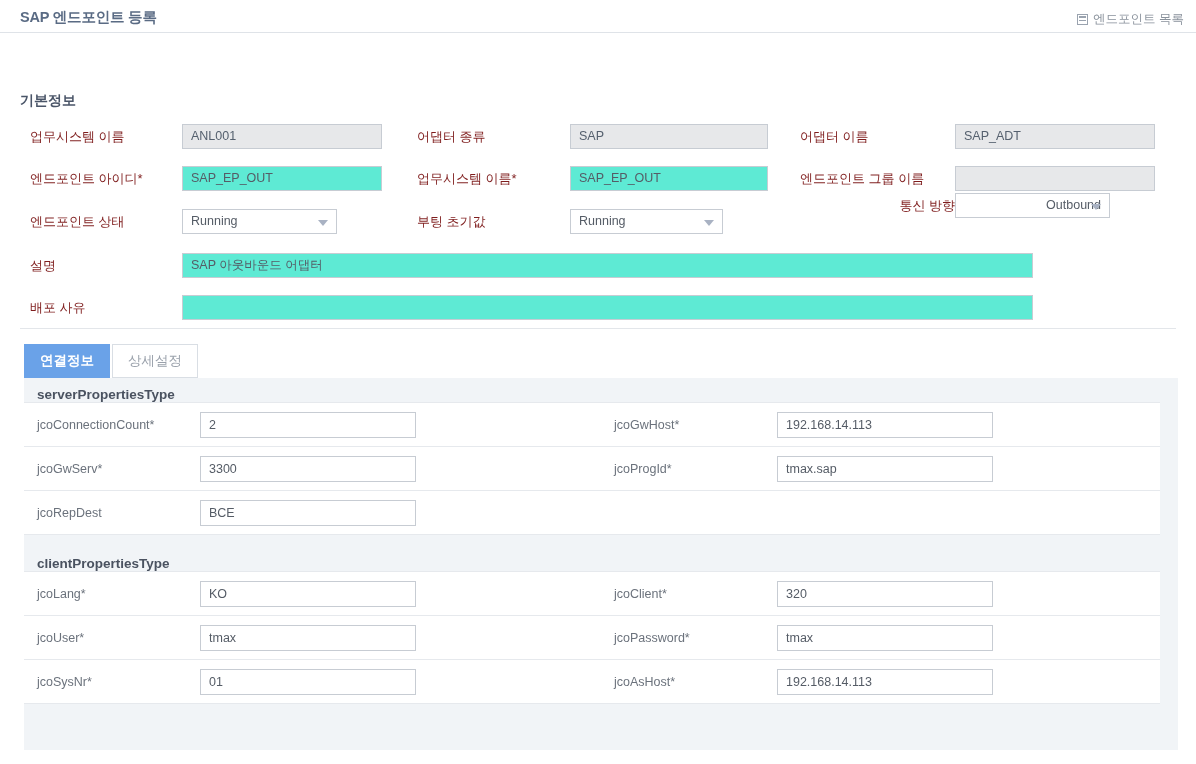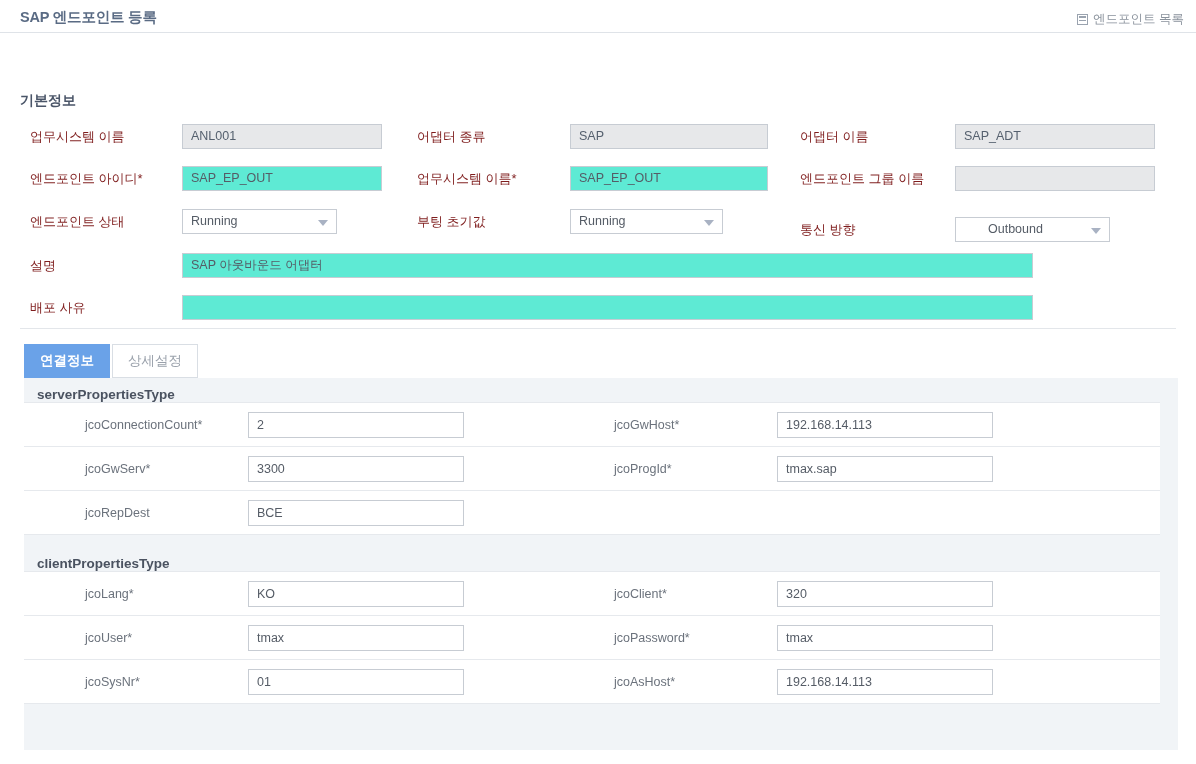--- a/index.html
+++ b/index.html
@@ -197,21 +197,21 @@
     background: #ffffff;
     font-size: 12.5px;
     color: #555c66;
     padding: 0 8px;
     line-height: 24px;
     width: 216px;
     white-space: nowrap;
     overflow: hidden;
   }
   .cell-left  { left: 13px; }
-  .cell-left  .plbl { width: 163px; margin-left: 48px; }
+  .cell-left  .plbl { width: 163px; }
   .cell-right { left: 590px; }
   .cell-right .plbl { width: 163px; }
   .gap { height: 12px; background: #f1f4f7; }
 </style>
 </head>
 <body>
 
 <div class="titlebar">
   <div class="title-text">SAP 엔드포인트 등록</div>
   <div class="titlebar-right">
@@ -256,21 +256,21 @@
       <span class="arrow"></span>
     </span>
   </div>
   <div class="field" style="left:417px; top:176px;">
     <span class="lbl" style="width:153px;">부팅 초기값</span>
     <span class="sel" style="width:153px;">
       <span>Running</span>
       <span class="arrow"></span>
     </span>
   </div>
-  <div class="field" style="left:800px; top:184px;">
+  <div class="field" style="left:800px; top:160px;text-align:right;">
     <span class="lbl" style="width:155px;">통신 방향</span>
     <span class="sel" style="width:155px;padding-left:32px;">
       <span>Outbound</span>
       <span class="arrow"></span>
     </span>
   </div>
 
   <div class="field" style="left:30px; top:262px;">
     <span class="lbl" style="width:152px;">배포 사유</span>
     <span class="inp" style="width:851px;"></span>

